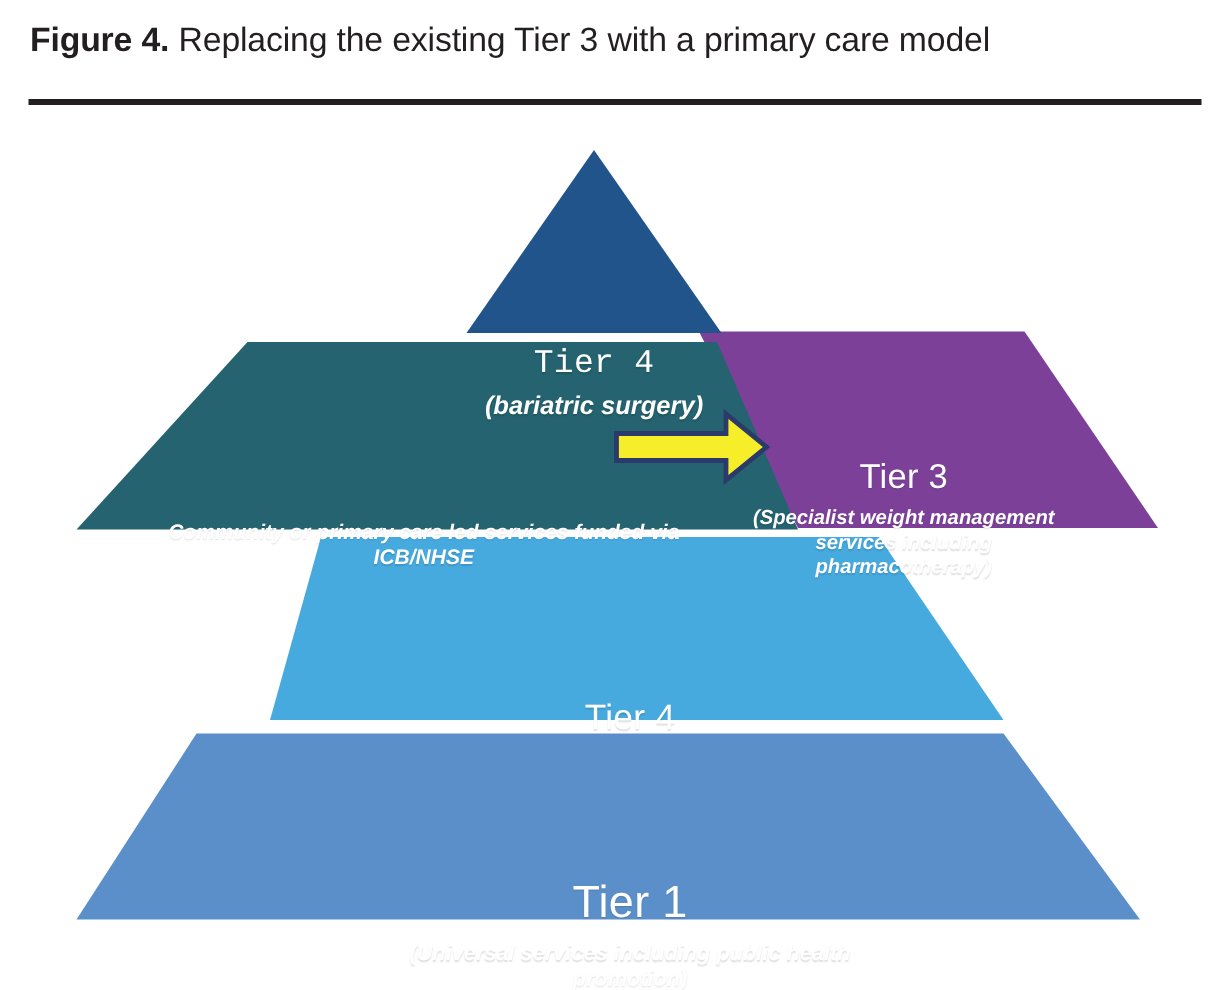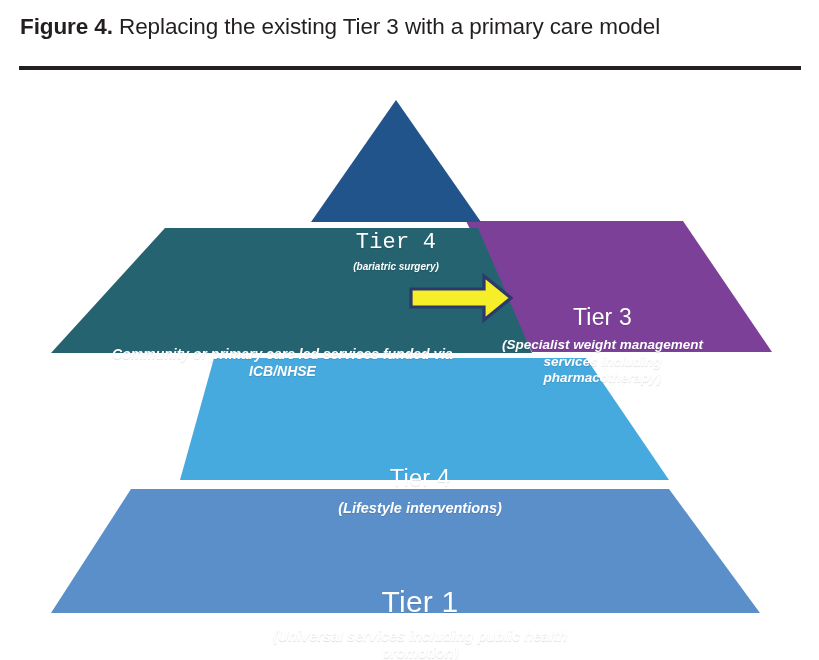--- a/index.html
+++ b/index.html
@@ -60,21 +60,21 @@
     font-size:14px;
     font-style:italic;
     font-weight:bold;
     line-height:1.22;
     margin-top:5px;
   }
 
   
   #lbl-tier4{left:296px; top:150px; width:200px;}
   #lbl-tier4 .tier-name{font-size:22px;font-family:Liberation Mono, monospace;}
-  #lbl-tier4 .tier-sub{font-size:10px;margin-top:6px;}
+  #lbl-tier4 .tier-sub{font-size:17px;margin-top:6px;}
 
   
   #lbl-tier3{left:495px; top:224px; width:215px;}
   #lbl-tier3 .tier-name{font-size:23px;}
   #lbl-tier3 .tier-sub{font-size:13.5px;margin-top:7px;}
 
   
   #lbl-teal{left:110px; top:266px; width:345px;}
   #lbl-teal .tier-sub{
     font-size:14px;margin-top:0;
@@ -128,21 +128,20 @@
       <span class="tier-name">Tier 3</span>
       <span class="tier-sub">(Specialist weight management services including pharmacotherapy)</span>
     </div>
 
     <div class="lbl" id="lbl-teal">
       <span class="tier-sub">Community or primary care led services funded via ICB/NHSE</span>
     </div>
 
     <div class="lbl" id="lbl-tier2">
       <span class="tier-name">Tier 4</span>
-      <span class="tier-sub">(Lifestyle interventions)</span>
     </div>
 
     <div class="lbl" id="lbl-tier1">
       <span class="tier-name">Tier 1</span>
       <span class="tier-sub">(Universal services including public health promotion)</span>
     </div>
   </div>
 
 </div>
 

